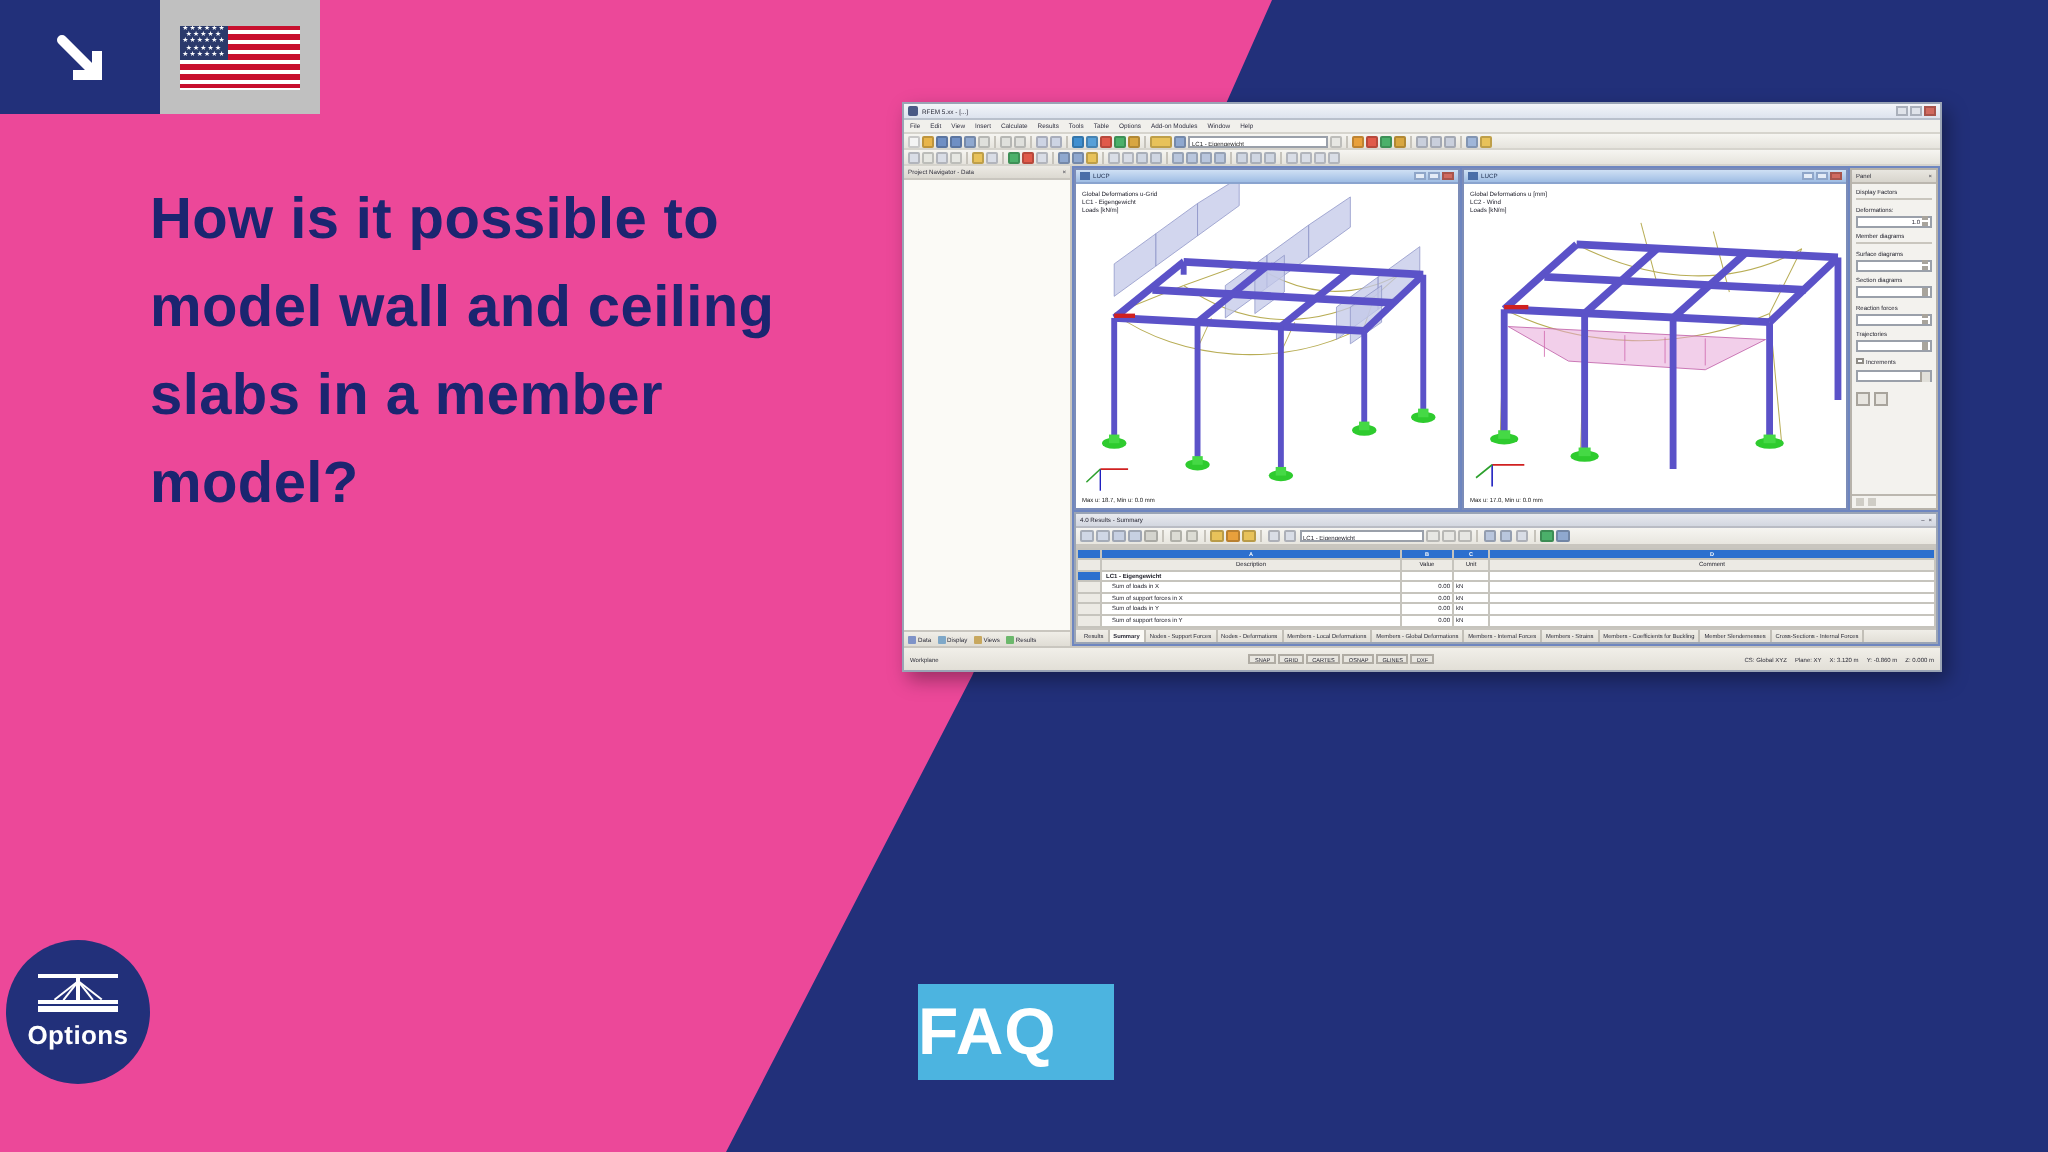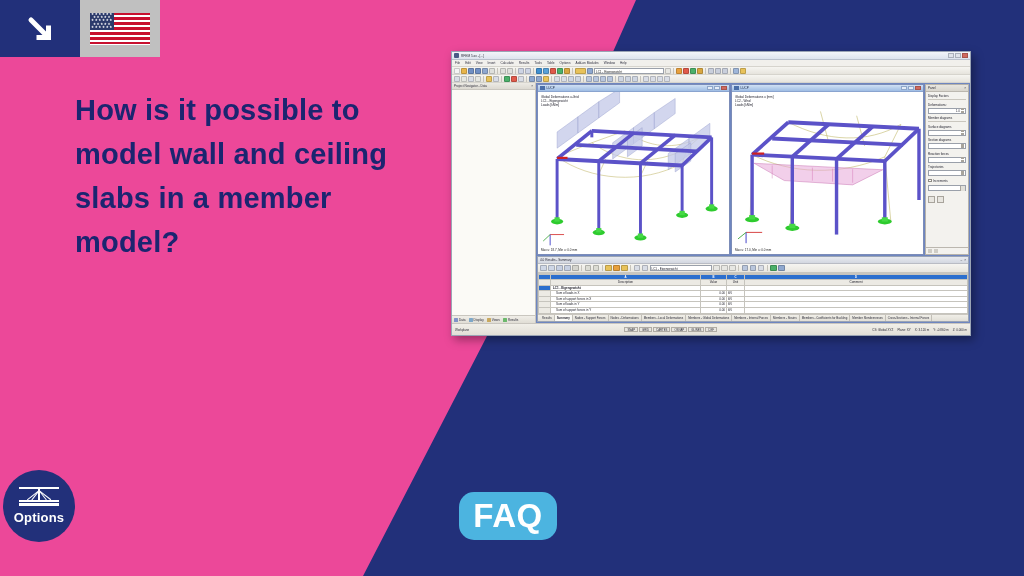--- a/index.html
+++ b/index.html
@@ -95,21 +95,21 @@
     color: #fff; font-size: 13px; font-weight: bold;
     margin-top: 2px; letter-spacing: .2px;
   }
 
   
   .faq-badge {
     position: absolute;
     left: 459px; top: 492px;
     width: 98px; height: 48px;
     background: #4cb4e0;
-    display: flex; align-items: center; justify-content: center; border-radius: 15px;
+    display: flex; align-items: center; justify-content: flex-start;
   }
   .faq-badge span {
     color: #fff; font-size: 33px; font-weight: bold; letter-spacing: .5px;
   }
   .faq-number {
     position: absolute;
     left: 573px; top: 492px;
     height: 48px;
     display: flex; align-items: center;
     color: #fff; font-size: 35px; font-weight: bold; letter-spacing: 1px;

